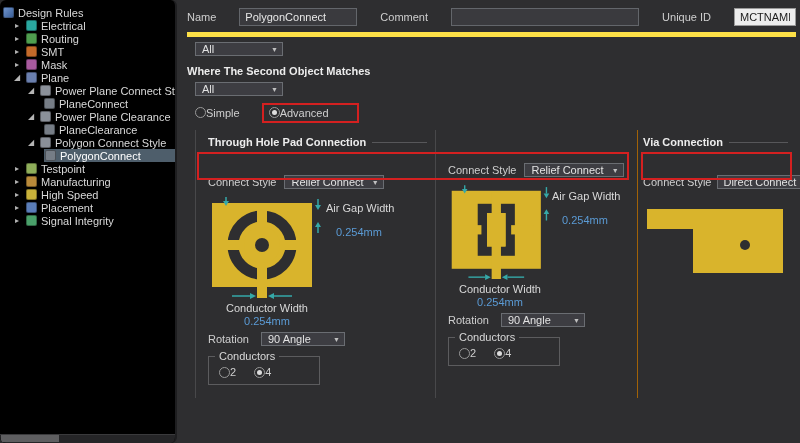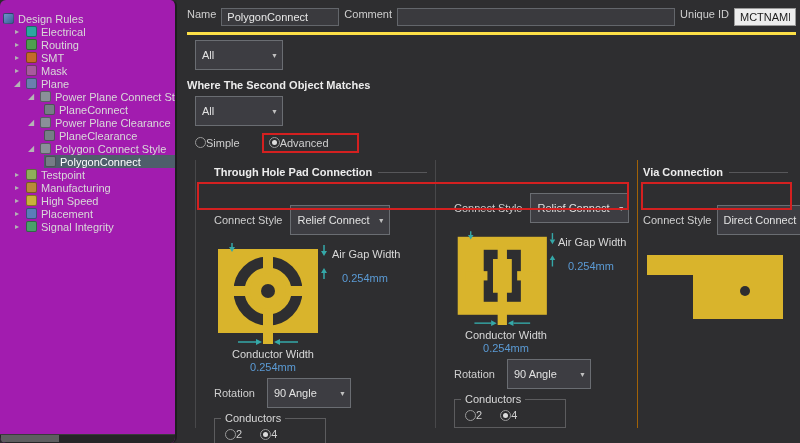--- a/index.html
+++ b/index.html
@@ -7,23 +7,23 @@
   body {
     font-family: "Liberation Sans", sans-serif;
     font-size: 11px;
     background:#2c2c2e;
     color:#d6d6d6;
   }
   .app { display:flex; width:800px; height:443px; }
 
   
   .sidebar {
-    width:177px; flex:none; background:#a21caf;
+    width:177px; flex:none; background:#000000;
     border-right:2px solid #1e1e20;
-    position:relative; padding-top:12px; overflow:hidden;border-radius:6px;
+    position:relative; padding-top:6px; overflow:hidden;border-radius:6px;
   }
   .trow { display:flex; align-items:center; gap:4px; height:13px; white-space:nowrap; cursor:default; }
   .trow .exp { width:10px; flex:none; font-size:8px; line-height:13px; color:#b5b5b5; text-align:center; }
   .ticon { width:11px; height:11px; border-radius:2px; flex:none; display:inline-block; border:1px solid rgba(0,0,0,.35); }
   .tlabel { color:#d9d9d9; }
   .lvl0 { padding-left:3px; }
   .lvl1 { padding-left:12px; }
   .lvl2 { padding-left:26px; }
   .lvl3 { padding-left:44px; }
   .selwrap { display:inline-flex; align-items:center; gap:4px; background:#4e5e6b; padding:0 34px 0 1px; height:13px; }
@@ -43,47 +43,47 @@
   .ic-ruletype { background:#8a9099; }
   .ic-ruleleaf { background:#767d86; }
 
   .hscroll { position:absolute; left:0; right:0; bottom:0; height:9px; background:#252527; border-top:1px solid #3a3a3c; }
   .hthumb { position:absolute; left:1px; bottom:1px; width:58px; height:7px; background:#5e5e60; }
 
   
   .main { flex:1; background:#2e2e30; padding:6px 4px 0 10px; position:relative; overflow:hidden; }
   .lbl { color:#cfcfcf; white-space:nowrap; }
 
-  .form-row { display:flex; gap:5px; padding:2px 0 6px 0; border-bottom:3px solid #fde047; }
+  .form-row { display:flex; align-items:center; gap:23px; padding:2px 0 6px 0; border-bottom:5px solid #fde047; }
   .tinput {
     background:#3a3a3e; border:1px solid #63666b; height:18px;
     color:#e8e8e8; font-family:"Liberation Sans",sans-serif; font-size:11px; padding:0 5px; outline:none;
   }
   .name-input { width:118px; }
   .comment-input { flex:1; }
   .uid-input { width:62px; background:#ededed; color:#1b1b1b; border-color:#9a9a9a; }
 
   .sechead { font-weight:bold; color:#ececec; margin-top:9px; }
   .dd {
     display:inline-flex; align-items:center; justify-content:space-between;
-    background:#3d3d42; border:1px solid #6a6d72; height:30px;
+    background:#3d3d42; border:1px solid #6a6d72; height:14px;
     padding:0 4px 0 6px; min-width:88px; color:#e2e2e2; cursor:default; white-space:nowrap;
   }
   .dd .arr { font-size:7px; color:#c0c0c0; margin-left:8px; }
   .dd-row { margin:5px 0 0 8px; }
 
   .radio-row { display:flex; align-items:center; margin:5px 0 0 8px; height:23px; }
   .ritem { display:inline-flex; align-items:center; }
   .radio { width:11px; height:11px; border-radius:50%; border:1px solid #9a9a9a; background:#2c2c2e; position:relative; flex:none; }
   .radio.sel::after { content:""; position:absolute; inset:2px; border-radius:50%; background:#dcdcdc; }
   .adv-wrap { display:inline-flex; align-items:center; gap:5px; border:2px solid #d42020; padding:2px 28px 2px 5px; margin-left:22px; }
 
   
   .cols { display:flex; margin:6px 0 0 8px; position:relative; align-items:stretch; height:268px; }
-  .col { padding:6px 8px 0 18px; }
+  .col { padding:6px 8px 0 12px; }
   .col1 { width:240px; border-left:1px solid #48484a; }
   .col2 { width:202px; border-left:1px solid #48484a; }
   .col3 { flex:1; border-left:1px solid #a16207; padding-left:5px; min-width:0; }
   .colhead { display:flex; align-items:center; gap:6px; font-weight:bold; color:#ededed; white-space:nowrap; }
   .colhead .rule { flex:1; height:1px; background:#57575a; min-width:5px; }
   .connect-row { display:flex; align-items:center; gap:8px; margin-top:27px; }
   .col3 .connect-row { gap:6px; }
   .col3 .dd { min-width:84px; padding:0 3px 0 5px; }
   .diag { display:flex; gap:0; margin-top:8px; }
   .side { display:flex; flex-direction:column; gap:12px; padding-top:5px; min-width:0; }

